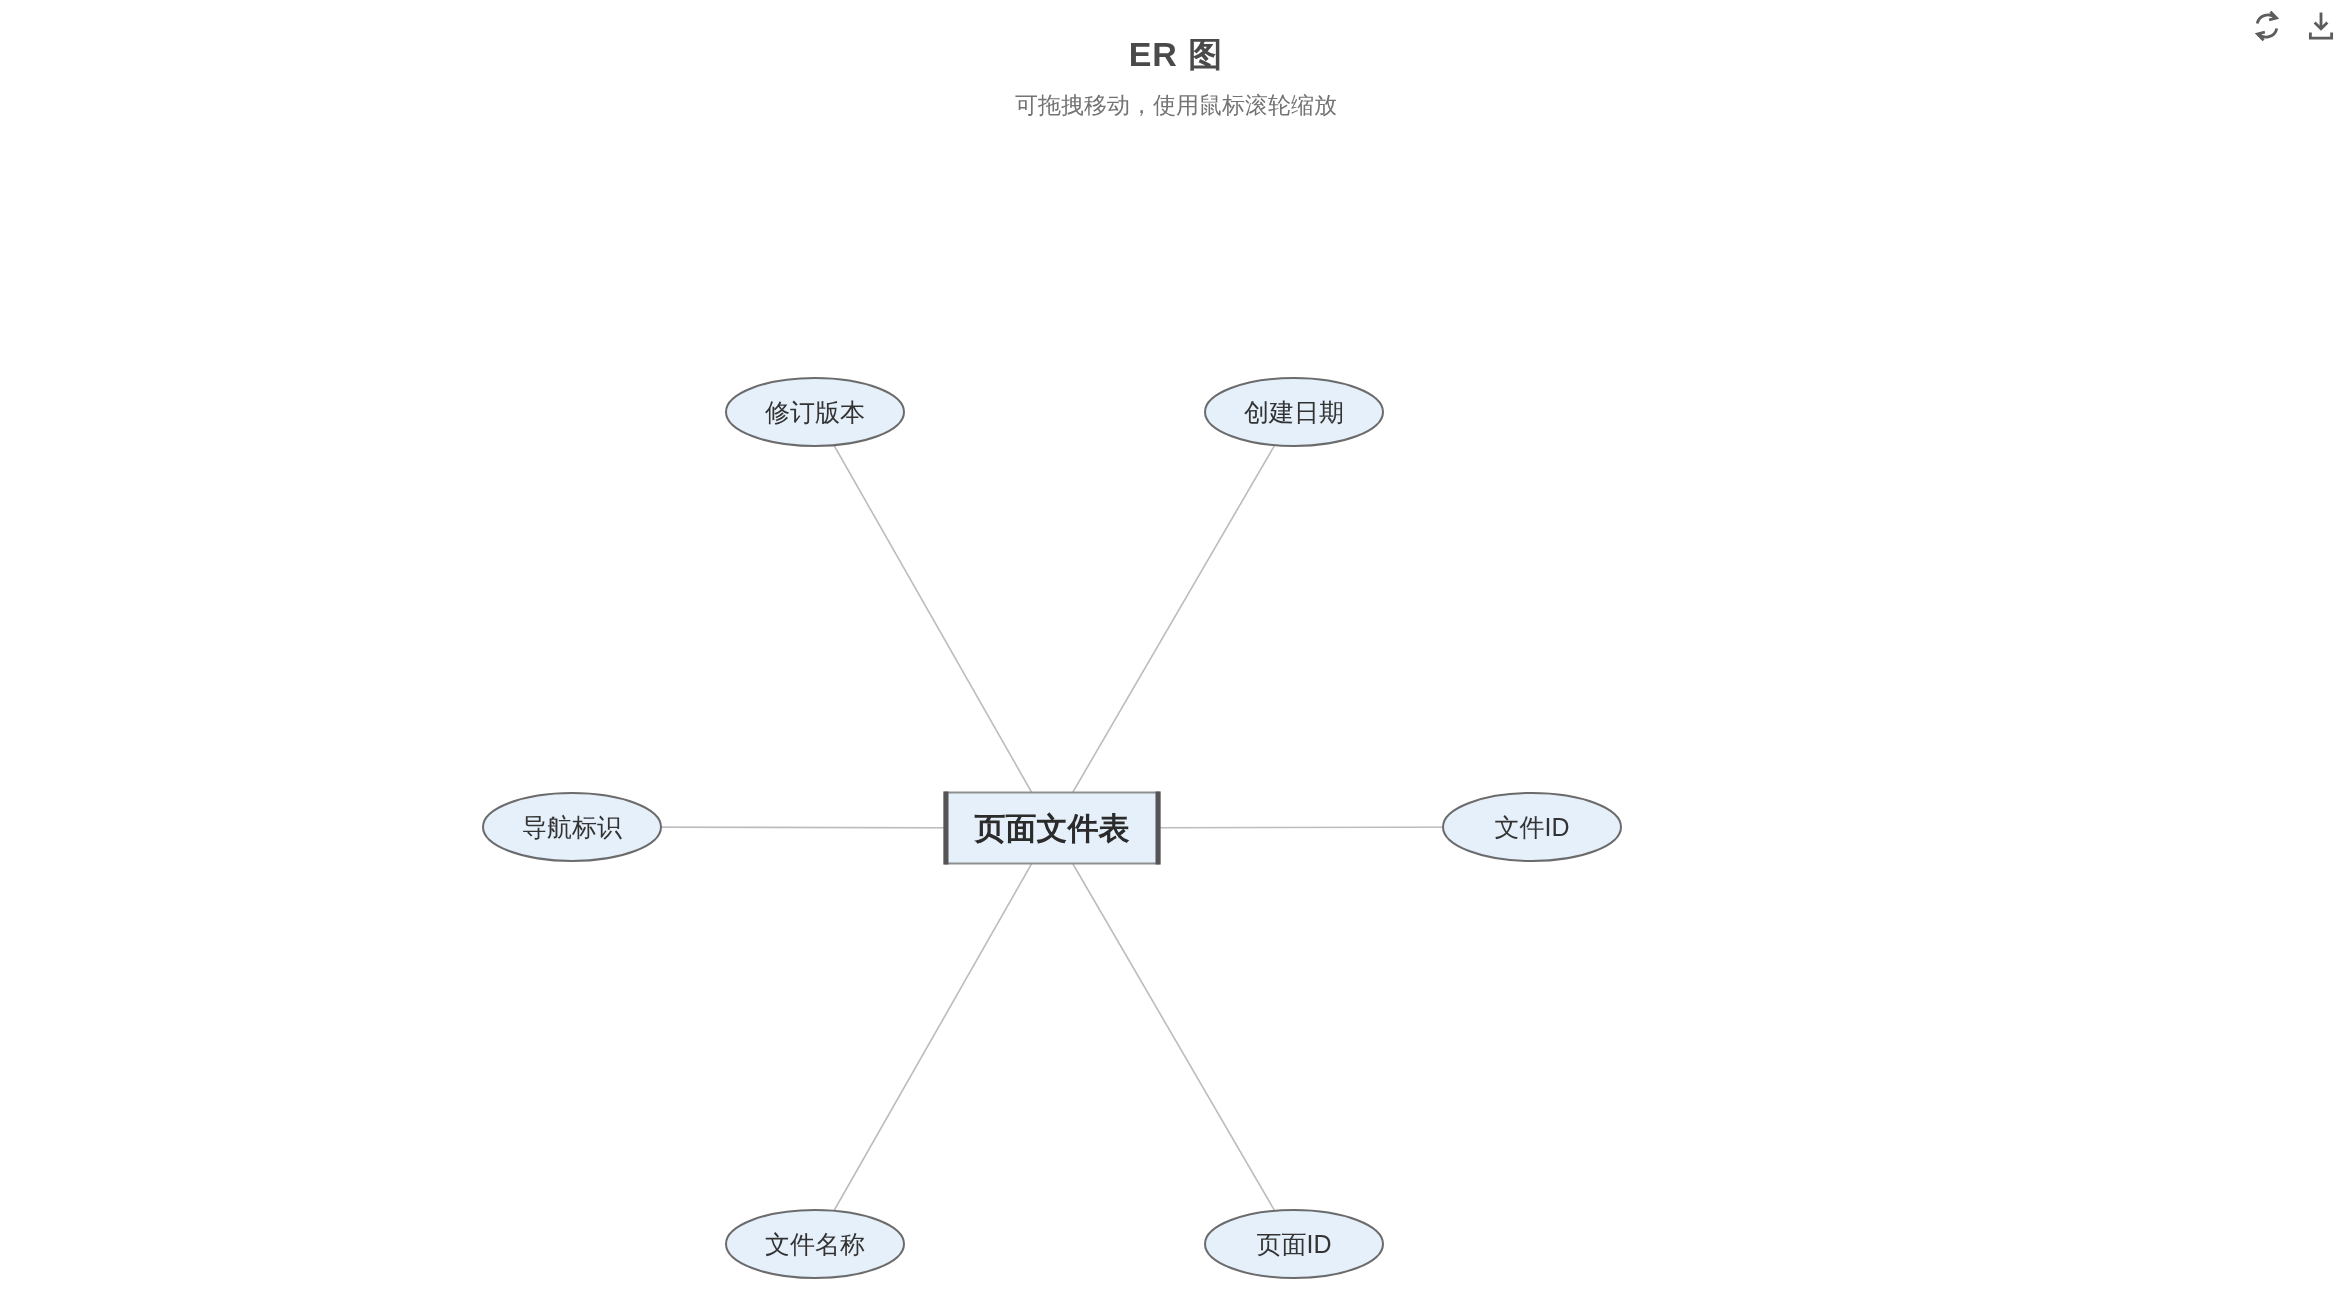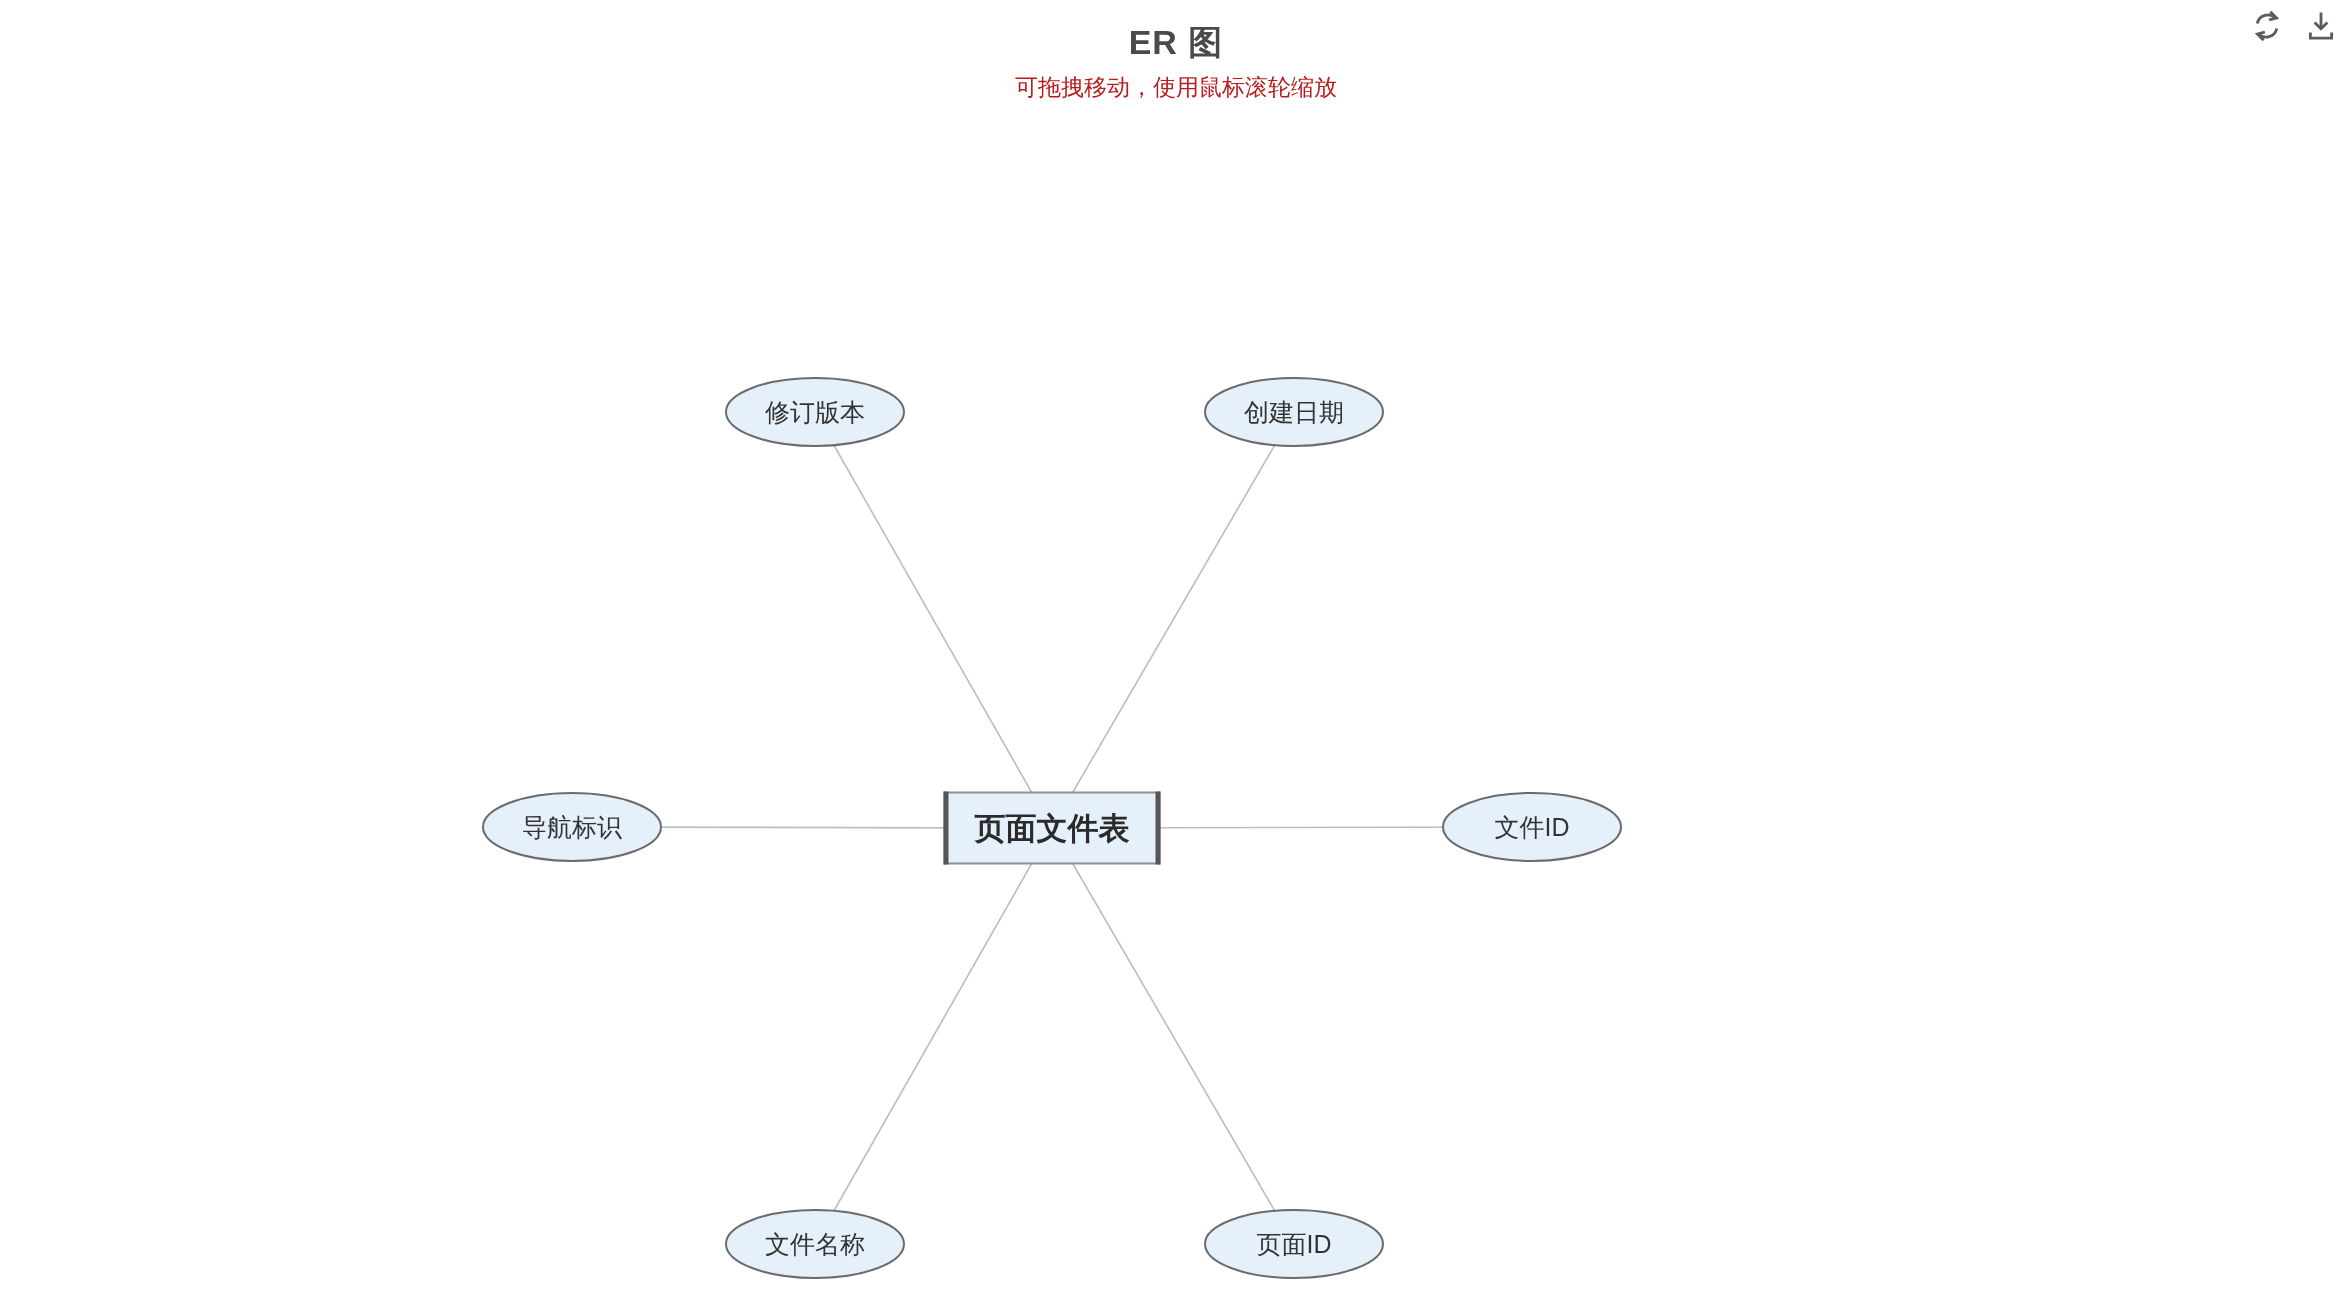--- a/index.html
+++ b/index.html
@@ -6,26 +6,26 @@
   body{
     width:2352px;height:1300px;position:relative;overflow:hidden;
     background:#ffffff;
     font-family:"Liberation Sans","DejaVu Sans",sans-serif;
   }
   .header{
     position:absolute;top:0;left:0;right:0;text-align:center;
     pointer-events:none;
   }
   .page-title{
-    margin:0;padding-top:20px;
+    margin:12px;padding-top:20px;
     font-size:34px;font-weight:700;color:#4a4a4a;letter-spacing:1px;
   }
   .page-subtitle{
     margin:6px 0 0 0;
-    font-size:23px;color:#b91c1c;font-weight:400;
+    font-size:23px;color:#737373;font-weight:400;
   }
   .toolbar{
     position:absolute;top:8px;right:12px;
     display:flex;gap:16px;align-items:center;z-index:5;
   }
   .icon-btn{
     width:38px;height:38px;display:flex;align-items:center;justify-content:center;
     background:transparent;border:none;cursor:pointer;padding:0;
   }
   .icon-btn svg{width:34px;height:34px;stroke:#5c5c5c;fill:none;

